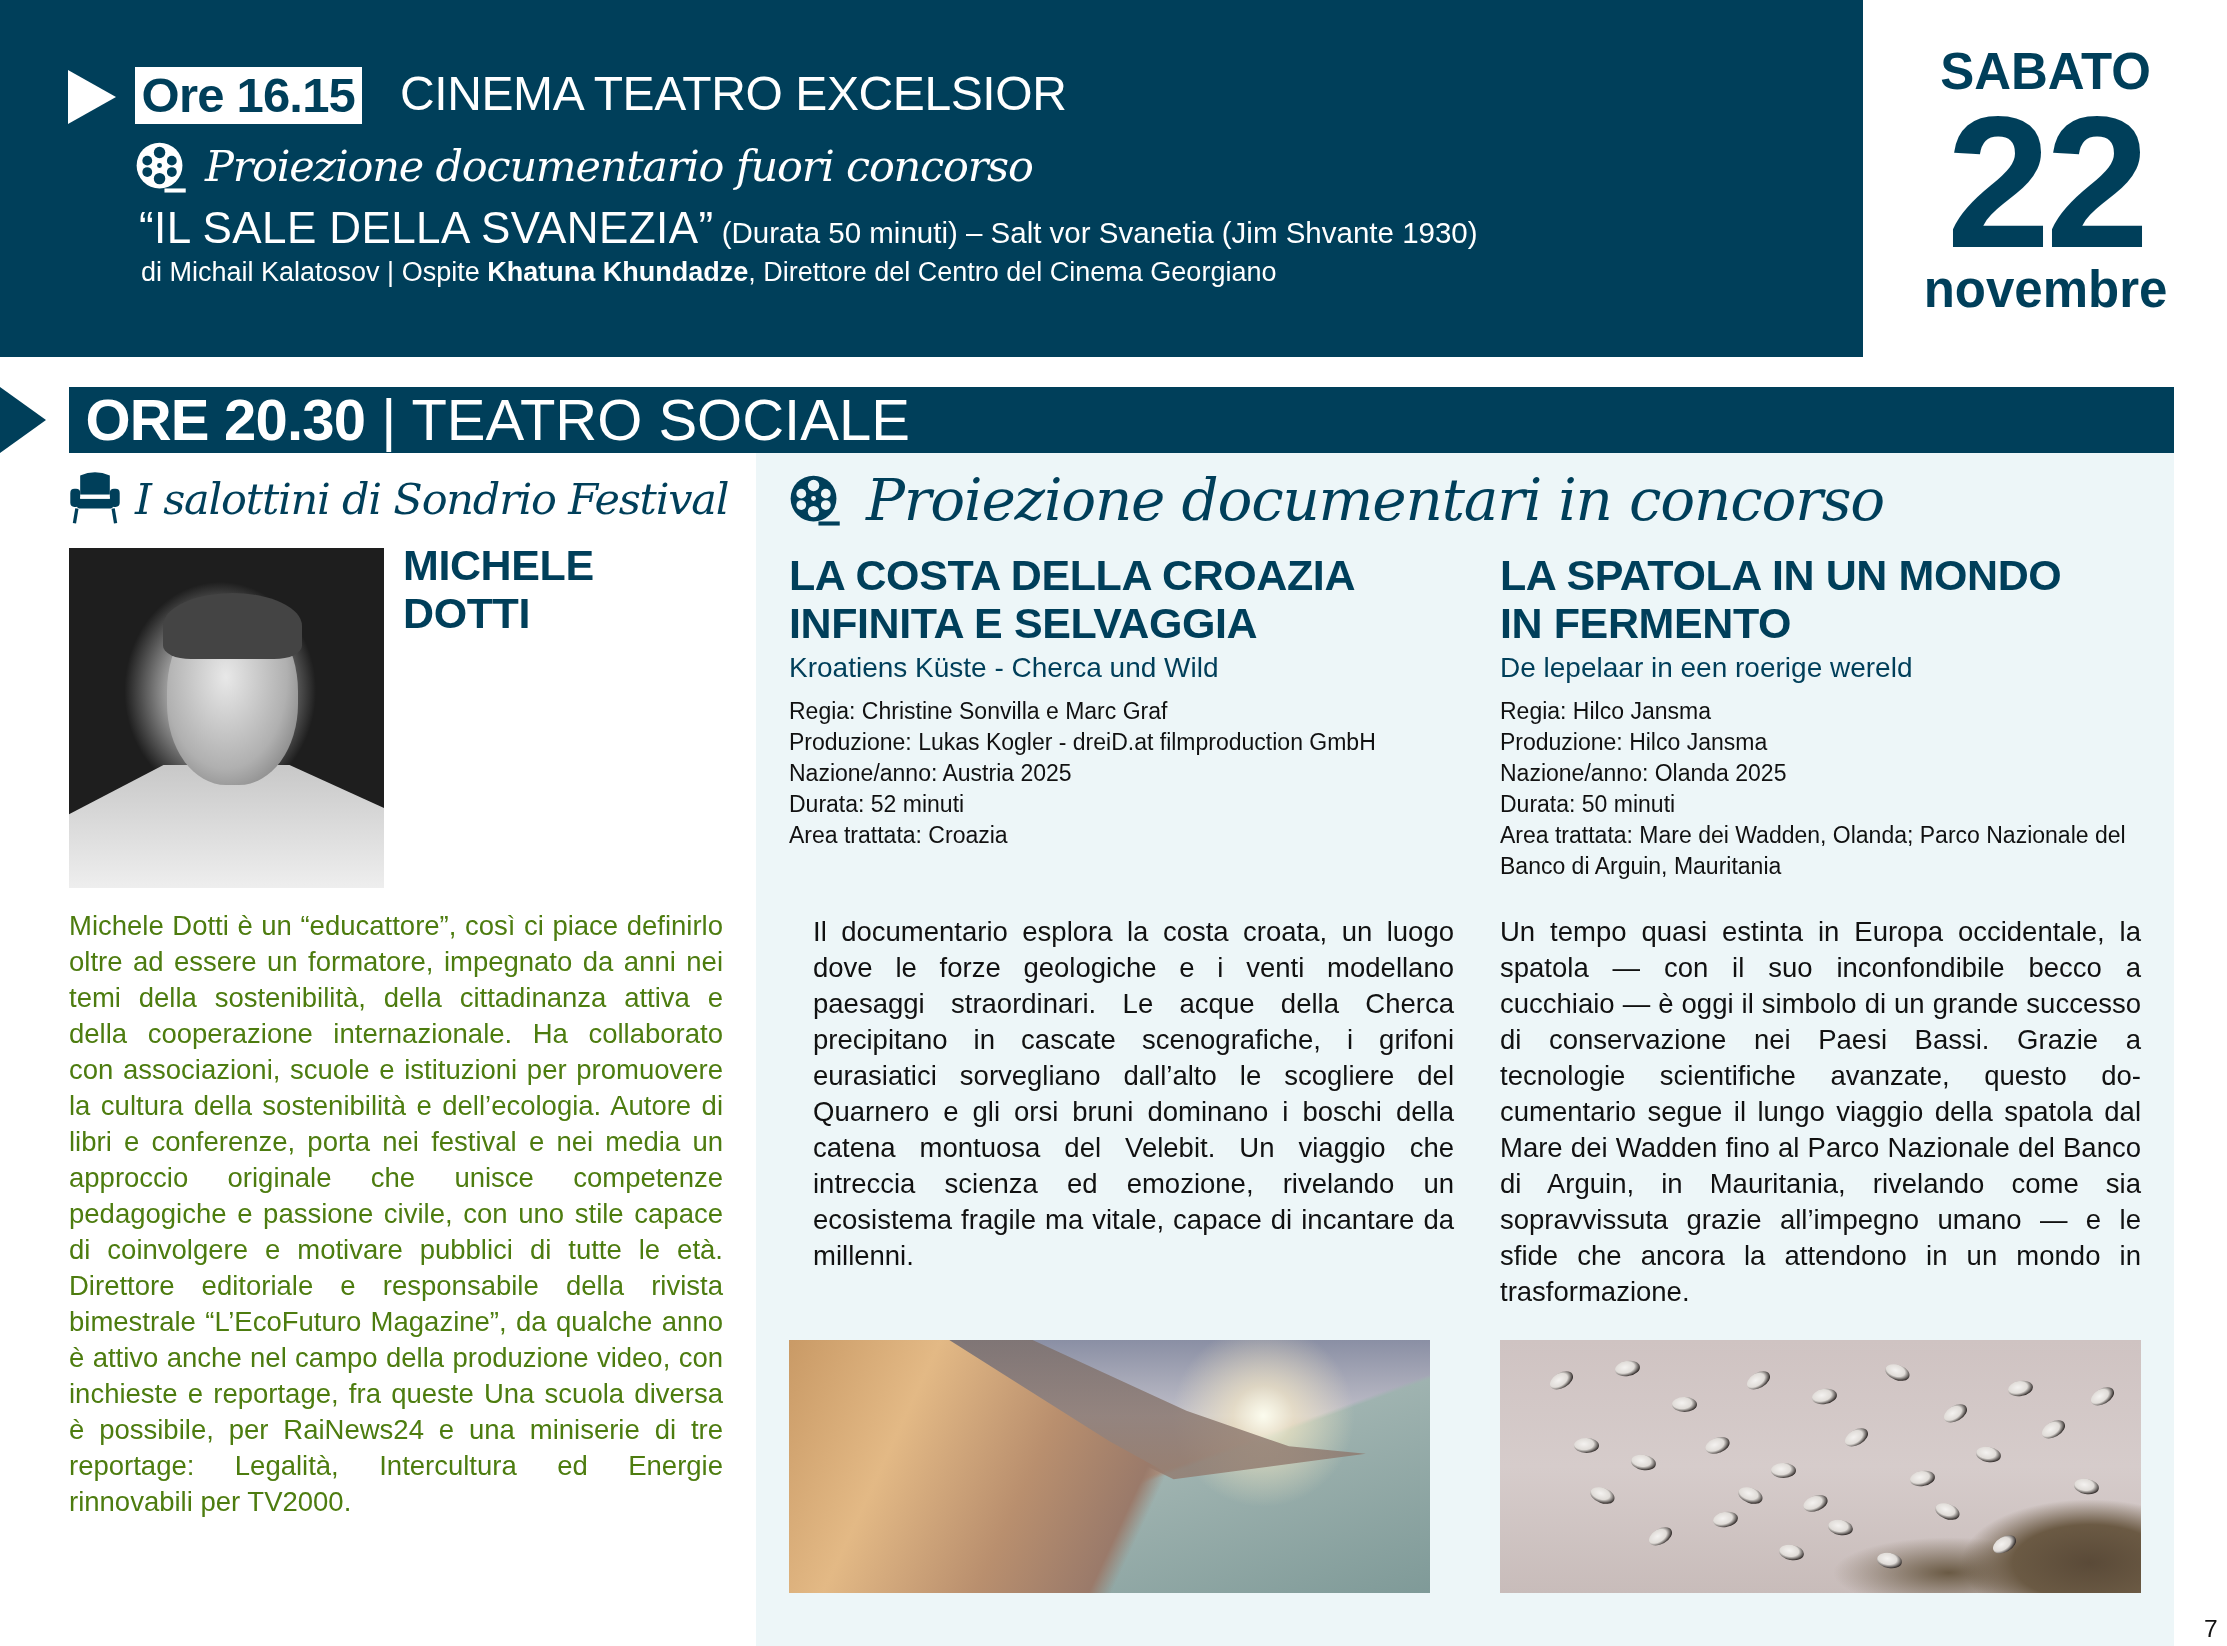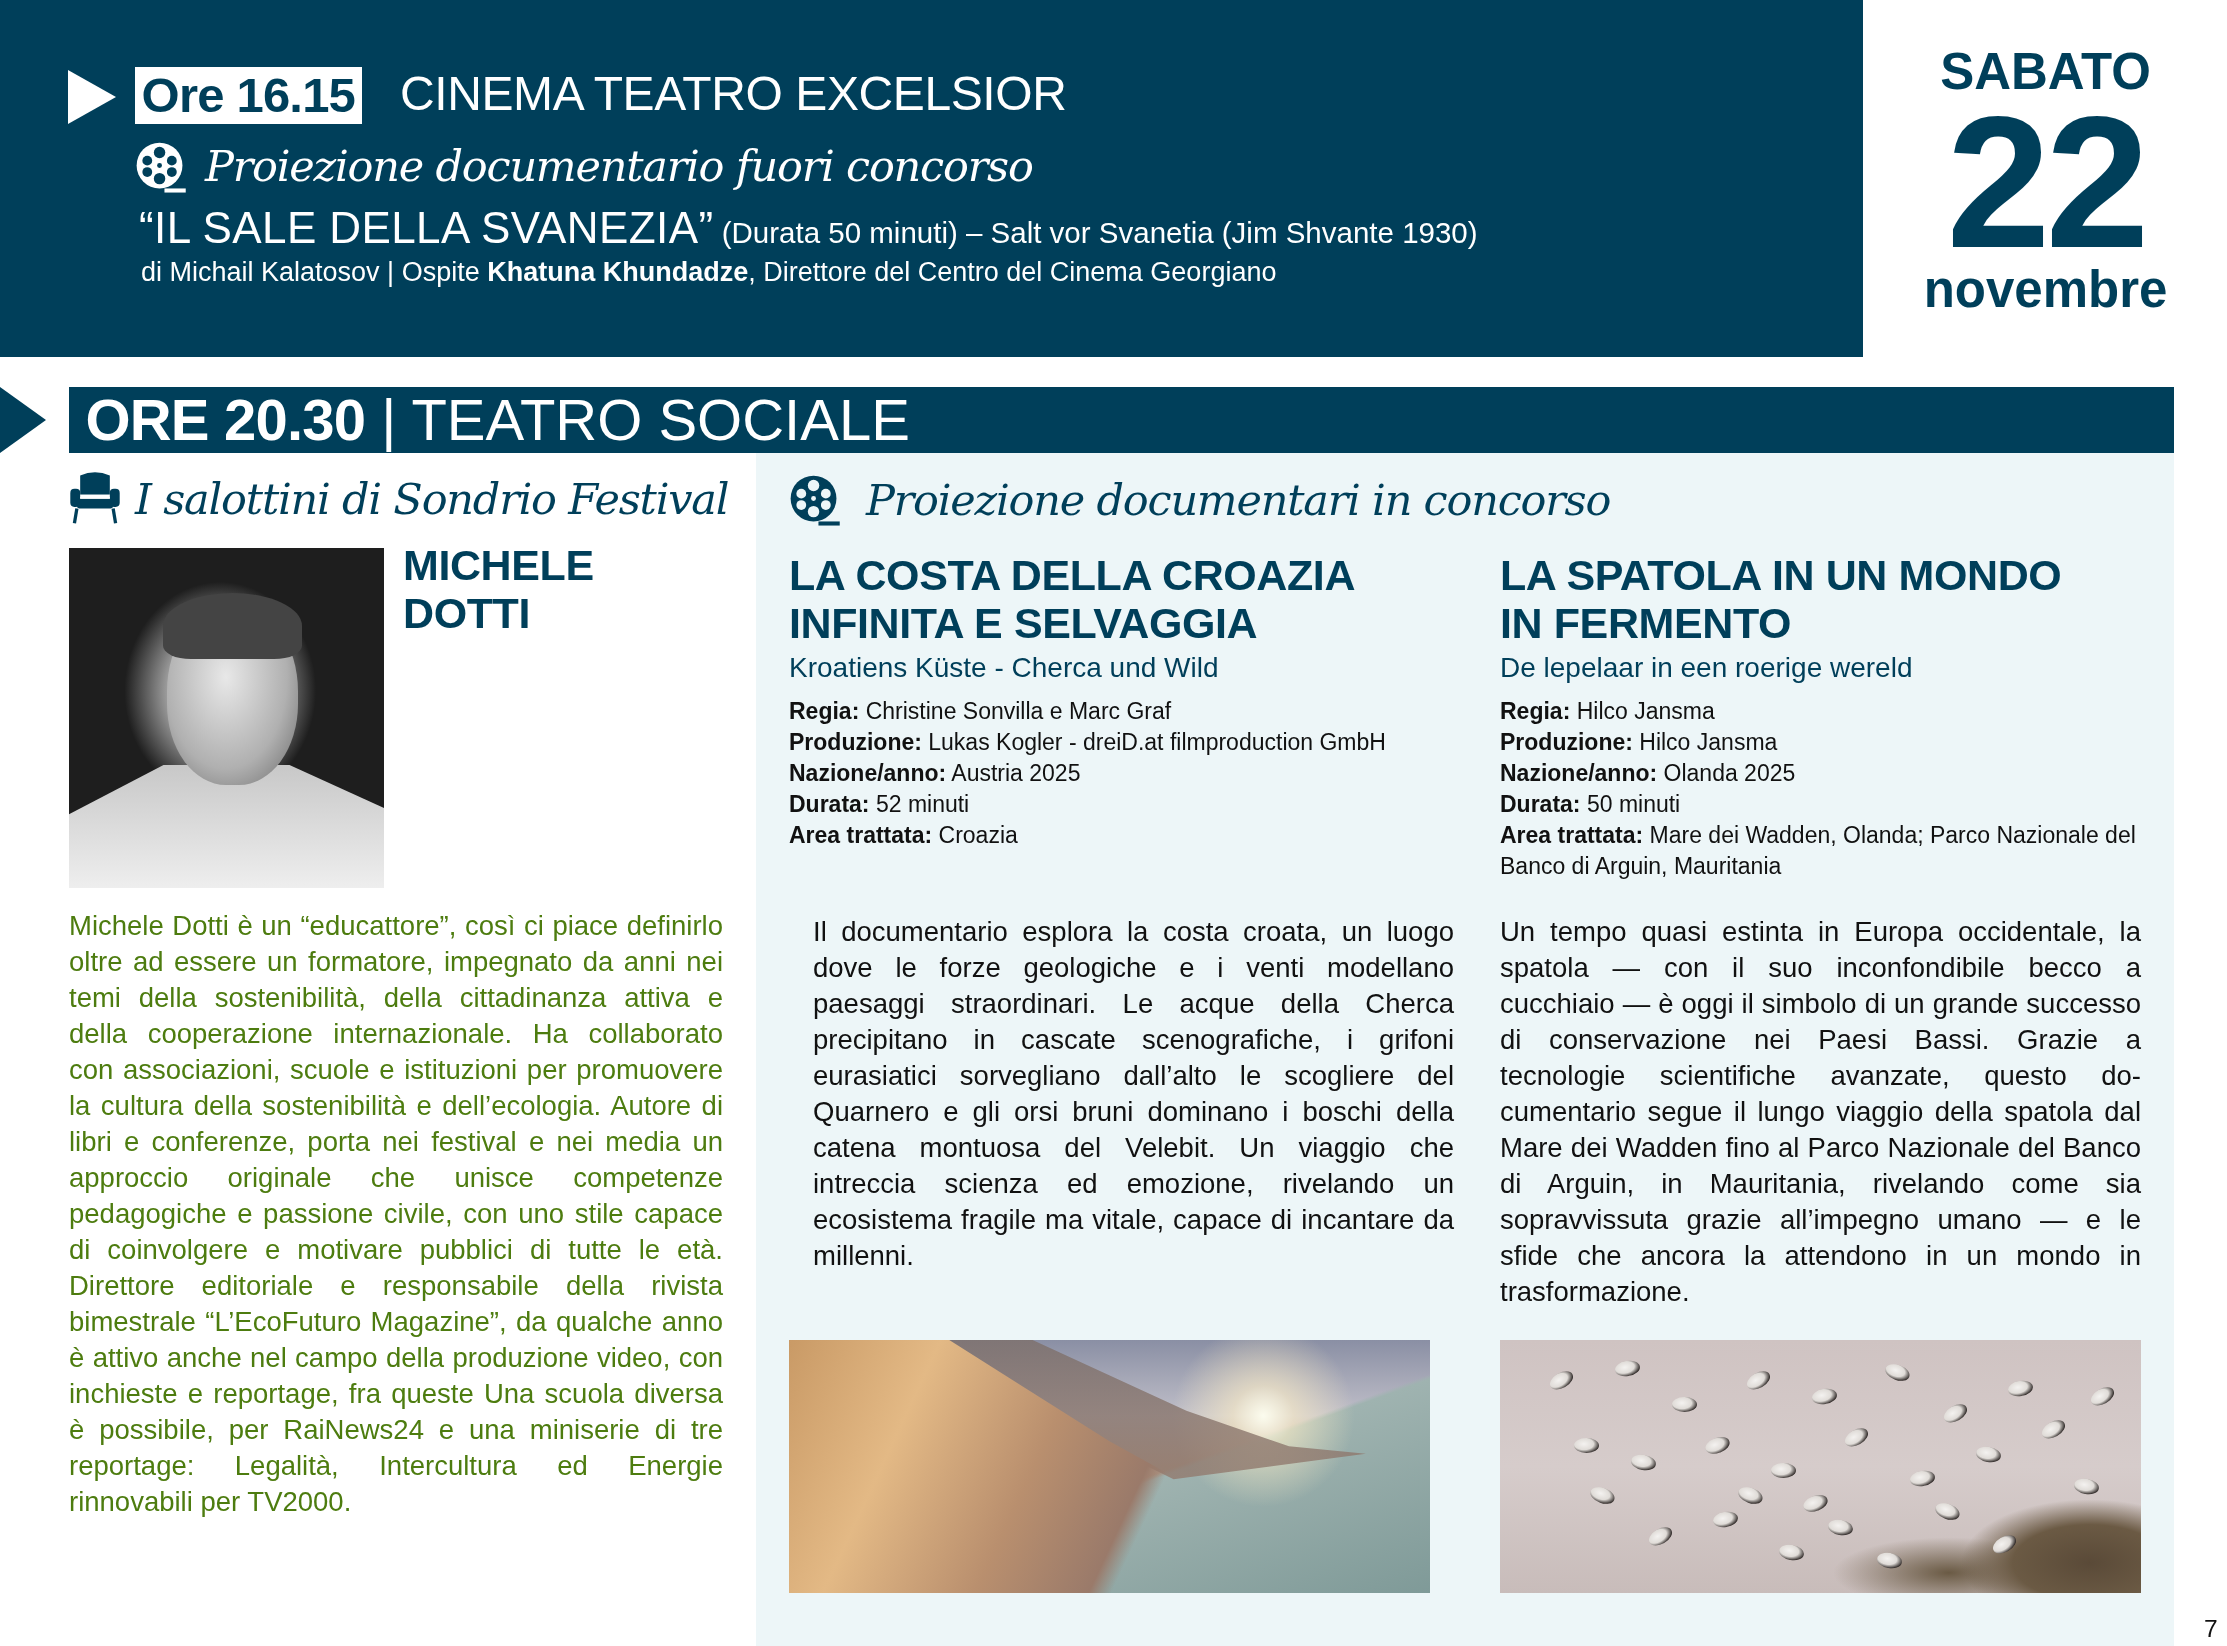--- a/index.html
+++ b/index.html
@@ -38,26 +38,26 @@
   #salotti-title { left: 135px; top: 471px; font-family: "DejaVu Serif", "Liberation Serif", serif; font-style: italic; font-size: 43px; line-height: 56px; color: #003f5a; letter-spacing: -1.2px; white-space: nowrap; }
   #portrait { left: 69px; top: 548px; width: 315px; height: 340px; background: radial-gradient(ellipse 38% 40% at 48% 42%, #d8d8d8 0%, #9a9a9a 45%, #1e1e1e 80%), #111; overflow: hidden; }
   #portrait .shirt { position: absolute; left: 0; bottom: 0; width: 315px; height: 123px; background: linear-gradient(180deg, #c8c8c8, #eeeeee); clip-path: polygon(0 40%, 30% 0, 70% 0, 100% 35%, 100% 100%, 0 100%); }
   #portrait .face { position: absolute; left: 98px; top: 57px; width: 131px; height: 180px; border-radius: 48% 48% 45% 45%; background: radial-gradient(ellipse at 45% 40%, #e8e8e8 0%, #b0b0b0 60%, #666 100%); }
   #portrait .hair { position: absolute; left: 94px; top: 45px; width: 139px; height: 66px; border-radius: 50% 50% 20% 20%; background: #444; }
   #speaker-name { left: 403px; top: 541px; width: 312px; font-size: 43px; font-weight: bold; line-height: 48px; color: #003f5a; letter-spacing: -0.4px; }
   #bio { left: 69px; top: 908px; width: 654px; font-size: 27.5px; line-height: 36px; text-align: justify; hyphens: manual; color: #4d7c0f; }
 
   
   #reel2 { left: 789px; top: 474px; width: 54px; height: 54px; }
-  #concorso-title { left: 866px; top: 472px; font-family: "DejaVu Serif", "Liberation Serif", serif; font-style: italic; font-size: 43px; line-height: 56px; color: #003f5a; letter-spacing: -1.2px; white-space: nowrap; }
+  #concorso-title { left: 866px; top: 472px; font-family: "DejaVu Serif", "Liberation Serif", serif; font-style: italic; font-size: 58px; line-height: 56px; color: #003f5a; letter-spacing: -1.2px; white-space: nowrap; }
   .film-col { width: 641px; }
   .film-title { font-size: 43px; font-weight: bold; line-height: 48px; color: #003f5a; letter-spacing: -0.4px; }
   .film-orig { font-size: 28px; line-height: 38px; color: #003f5a; margin-top: 1.6px; }
   .film-meta { margin-top: 9.8px; font-size: 23px; line-height: 31px; color: #111; }
-  .film-meta b { font-weight: bold; margin-top: 29px; }
+  .film-meta b { font-weight: normal; margin-top: 29px; }
   .film-desc { font-size: 27.5px; line-height: 36px; text-align: justify; color: #111; }
   #film2 { left: 789px; top: 551px; }
   #film3 { left: 1500px; top: 551px; }
   #film2-desc { left: 813px; top: 914px; width: 641px; }
   #film3-desc { left: 1500px; top: 914px; width: 641px; }
 
   #img-croatia { left: 789px; top: 1340px; width: 641px; height: 253px; overflow: hidden;
     background:
       radial-gradient(circle at 74% 30%, rgba(255,255,240,0.95) 0%, rgba(255,240,200,0.6) 6%, rgba(255,255,255,0) 18%),
       linear-gradient(160deg, rgba(0,0,0,0) 55%, #9fb3b0 56%, #7f9a98 100%),

